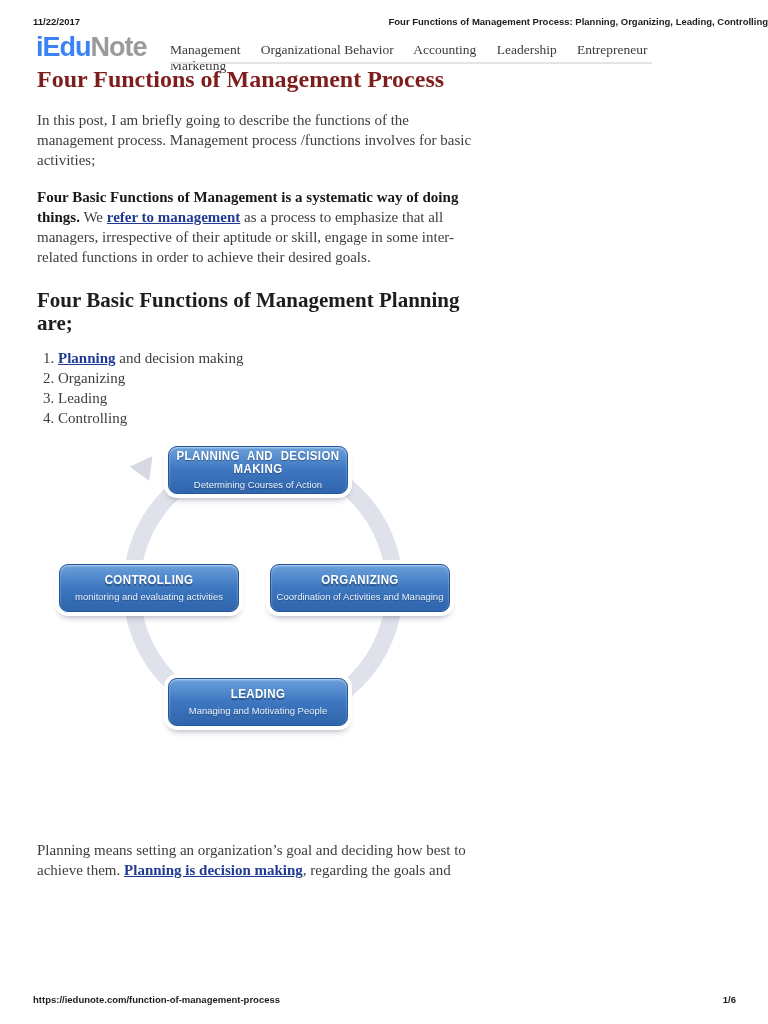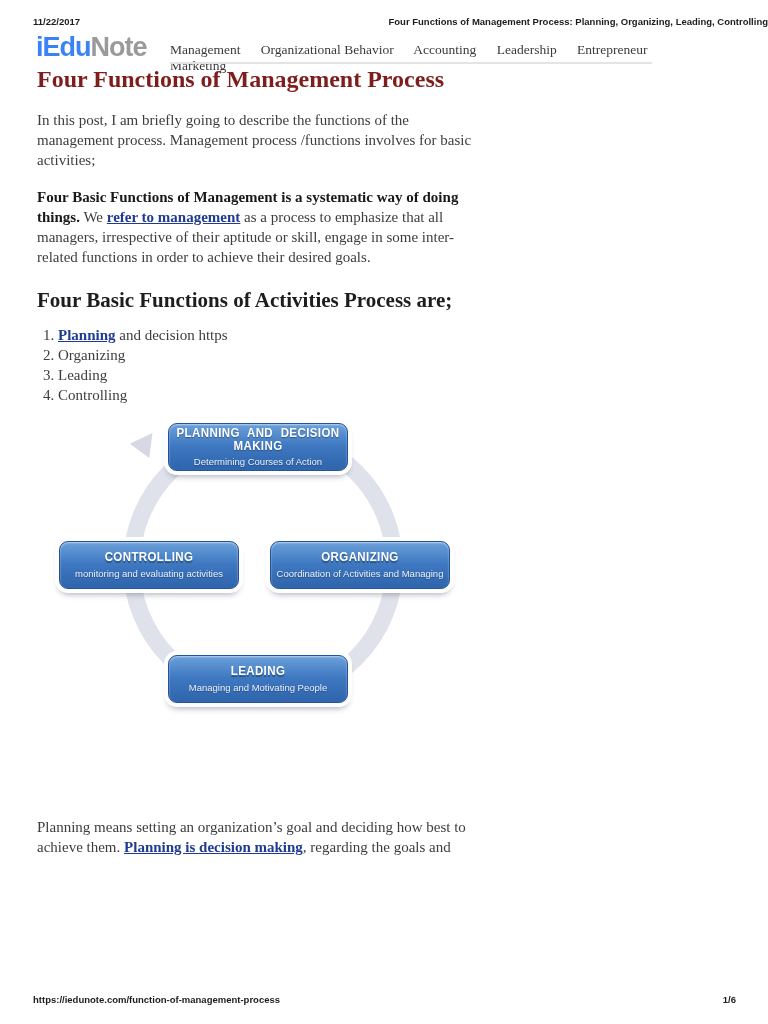--- a/index.html
+++ b/index.html
@@ -167,24 +167,24 @@
   <div class="content">
 
     <h1 class="title">Four Functions of Management Process</h1>
 
     <p class="para">In this post, I am briefly going to describe the functions of the management process. Management process /functions involves for basic activities;</p>
 
     <p class="para">
       <strong>Four Basic Functions of Management is a systematic way of doing things.</strong><span> We </span><a href="#" class="inline-link">refer to management</a><span> as a process to emphasize that all managers, irrespective of their aptitude or skill, engage in some inter-related functions in order to achieve their desired goals.</span>
     </p>
 
-    <h2 class="h2">Four Basic Functions of Activities Process are;</h2>
+    <h2 class="h2">Four Basic Functions of Management Planning are;</h2>
 
     <ol class="fn-list">
-      <li><a href="#" class="inline-link">Planning</a><span> and decision https</span></li>
+      <li><a href="#" class="inline-link">Planning</a><span> and decision making</span></li>
       <li><span>Organizing</span></li>
       <li><span>Leading</span></li>
       <li><span>Controlling</span></li>
     </ol>
 
     <div class="diagram">
       <div class="ring"></div>
       <div class="ring-arrow"></div>
 
       <div class="dbox dbox-top">

